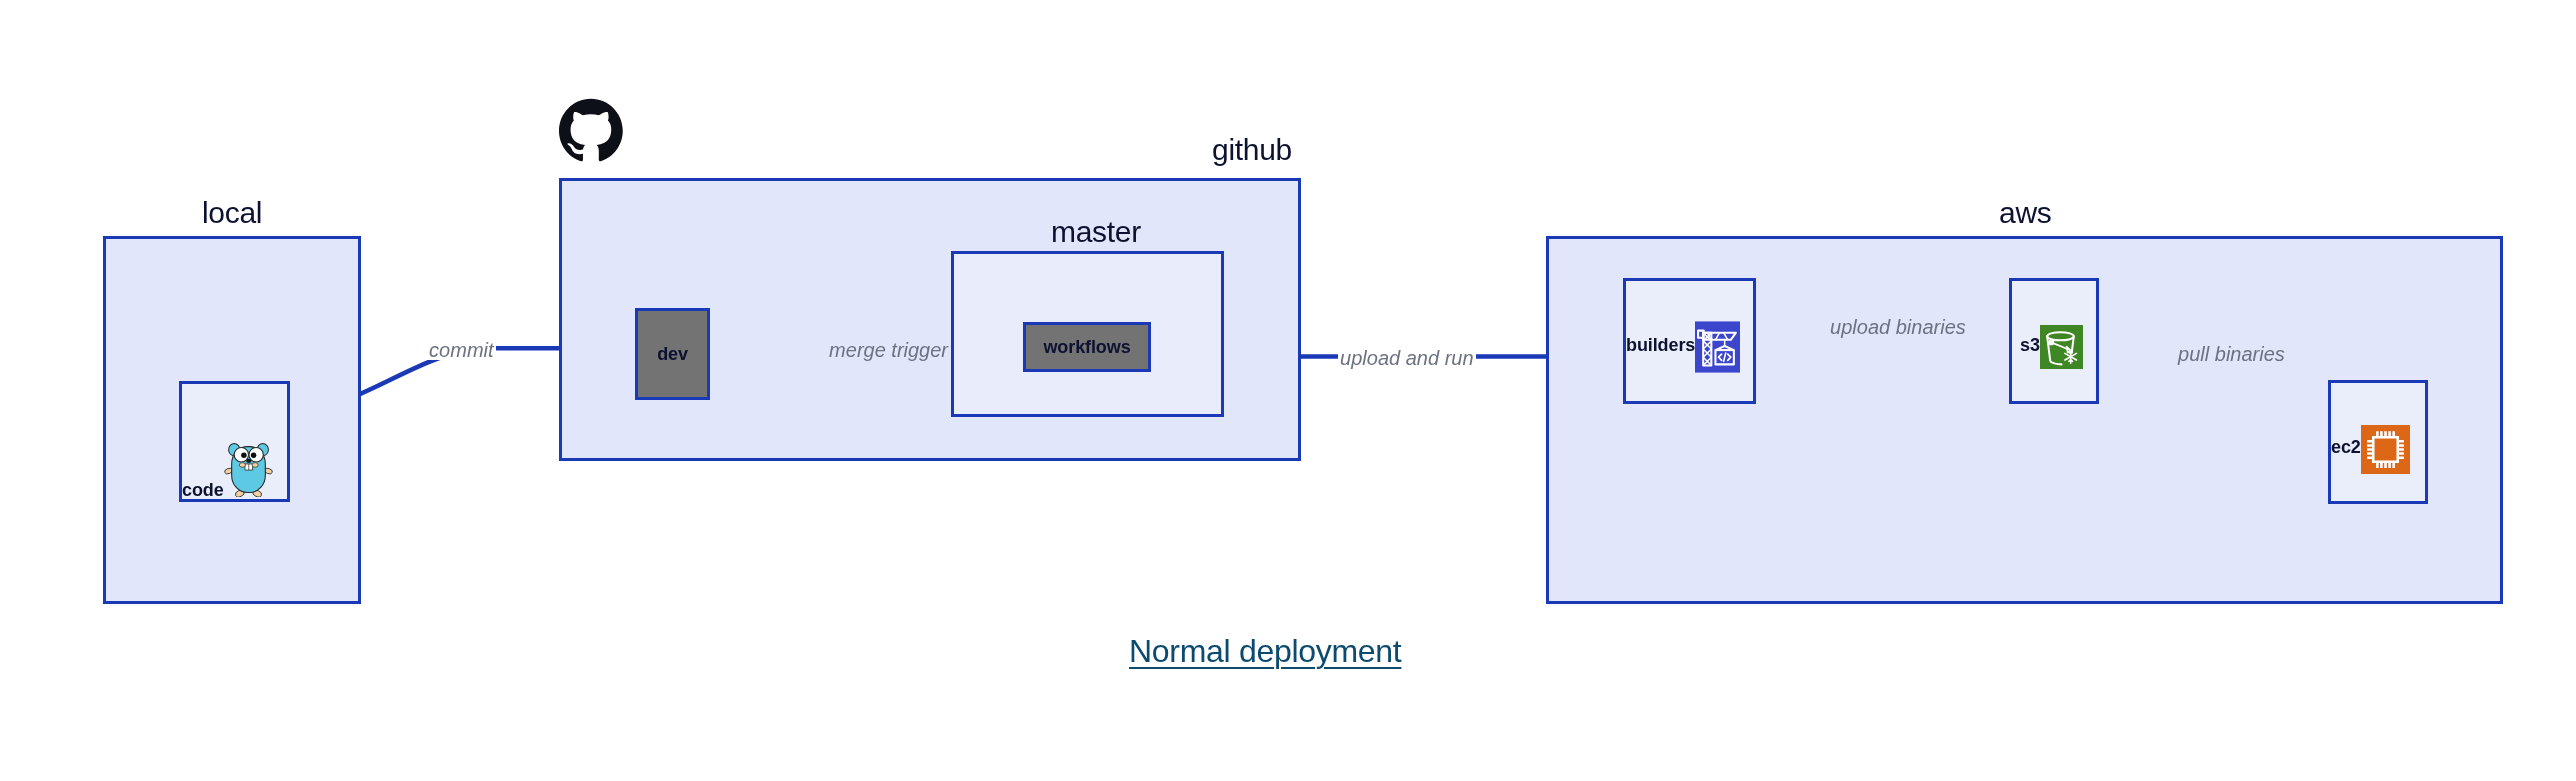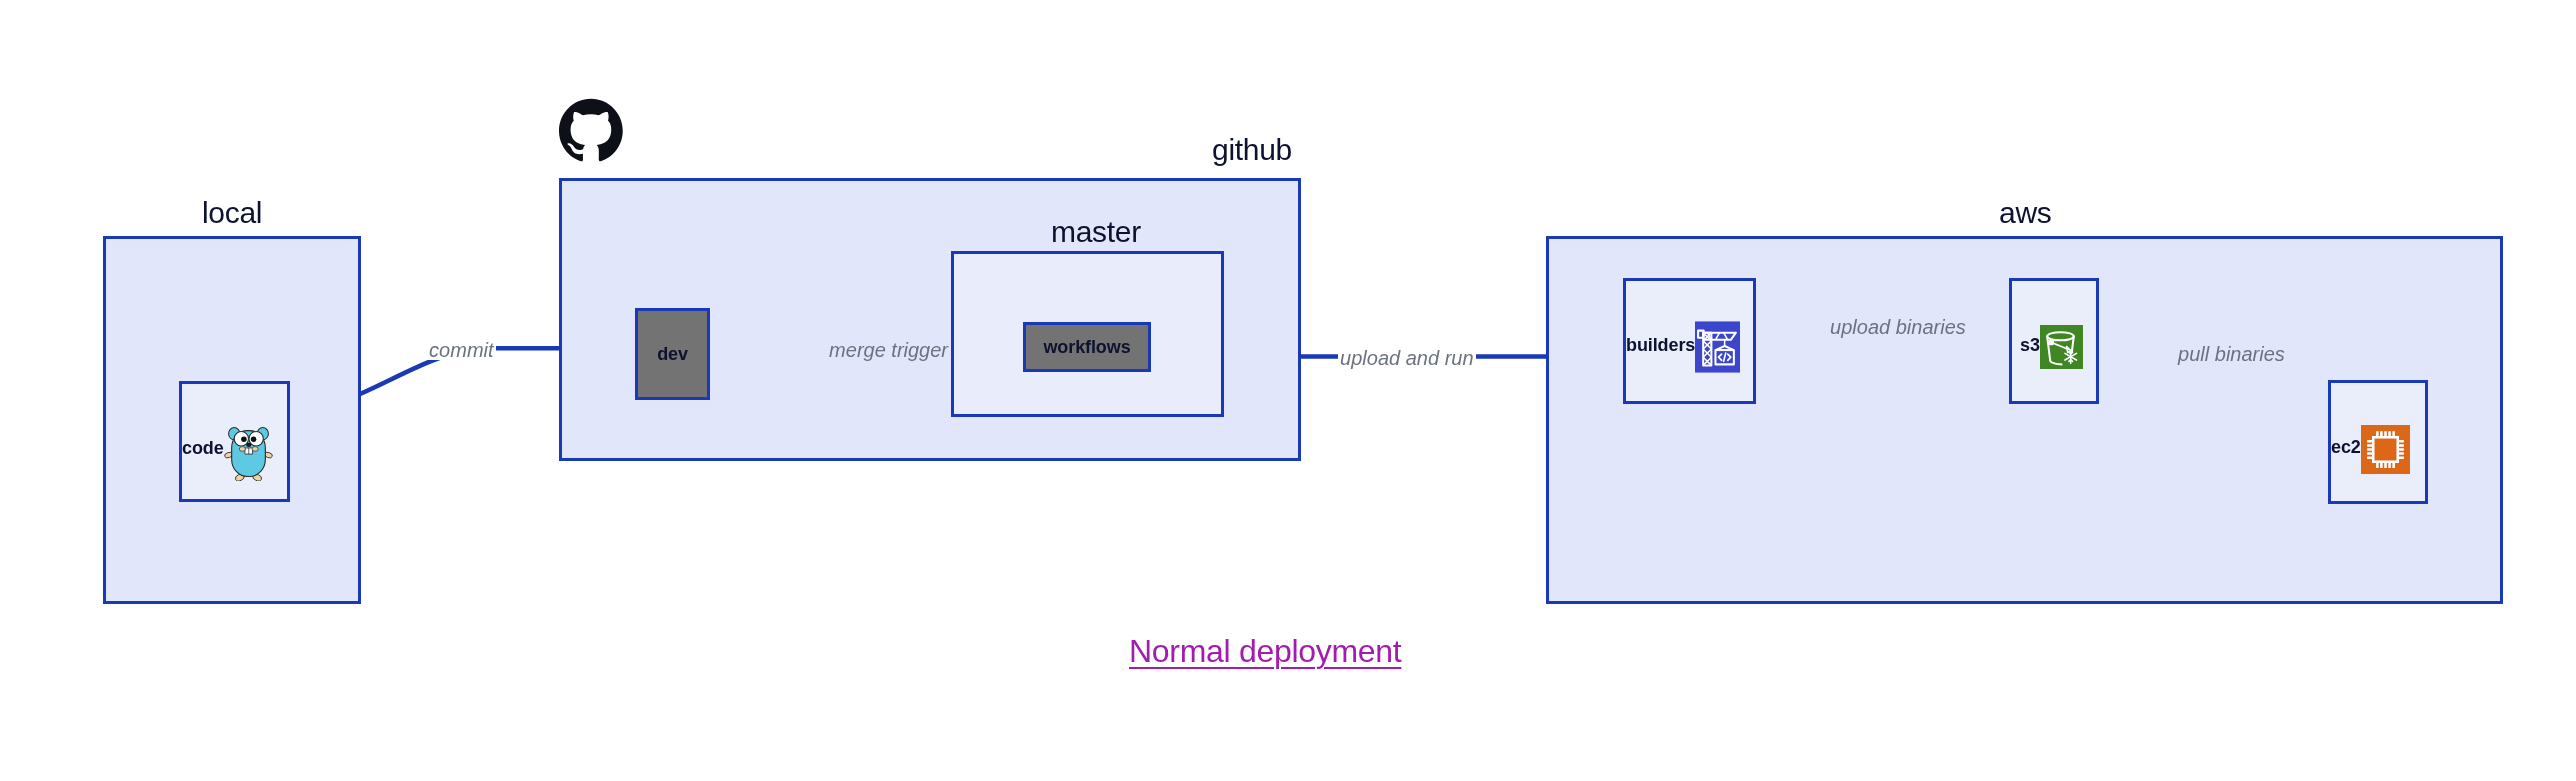--- a/index.html
+++ b/index.html
@@ -87,21 +87,21 @@
     left: 0;
     top: 0;
     width: 2604px;
     height: 781px;
     pointer-events: none;
   }
 
   
   #diagram-title {
     position: absolute;
-    color: #a21caf;
+    color: #0c4a6e;
     font-size: 32px;
     font-weight: 400;
     letter-spacing: -0.3px;
     text-decoration: underline;
     text-underline-offset: 5.2px;
     text-decoration-thickness: 2.1px;
     white-space: nowrap;
     line-height: 1;
   }
 
@@ -136,21 +136,21 @@
 
     <path d="M 4090 665 C 4200 700, 4260 700, 4310 715
              C 4390 740, 4450 775, 4510 796" fill="none" stroke="#1939b7" stroke-width="9" marker-end="url(#arrowhead)"></path>
   </svg>
 
   <div class="group-label" style="left:202px; top:198px;">local</div>
 
   <div class="group" style="left:103px; top:236px; width:258px; height:368px;">
   </div>
 
-  <div class="node" style="left:179px; top:381px; width:111px; height:121px; padding-top:12.4px;">
+  <div class="node" style="left:179px; top:381px; width:111px; height:121px; padding-top:12.4px;align-items:flex-end;">
     <span class="node-label">code</span>
     <span class="node-icon" style="margin-top:8.2px;">
       <svg width="49" height="60" viewBox="0 0 96 116" xmlns="http://www.w3.org/2000/svg">
 
         <ellipse cx="20" cy="24" rx="11" ry="12" fill="#5dc9e2" stroke="#2b2b2b" stroke-width="2"></ellipse>
         <ellipse cx="76" cy="24" rx="11" ry="12" fill="#5dc9e2" stroke="#2b2b2b" stroke-width="2"></ellipse>
 
         <ellipse cx="9" cy="66" rx="8" ry="5" fill="#f2d0a4" stroke="#2b2b2b" stroke-width="1.6" transform="rotate(-18 9 66)"></ellipse>
         <ellipse cx="87" cy="66" rx="8" ry="5" fill="#f2d0a4" stroke="#2b2b2b" stroke-width="1.6" transform="rotate(18 87 66)"></ellipse>
 

